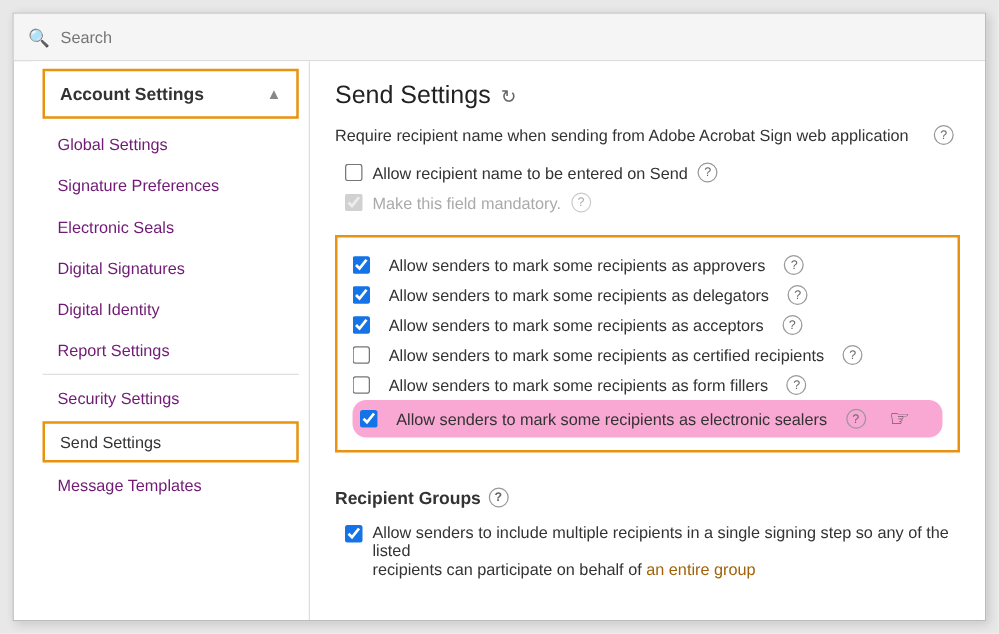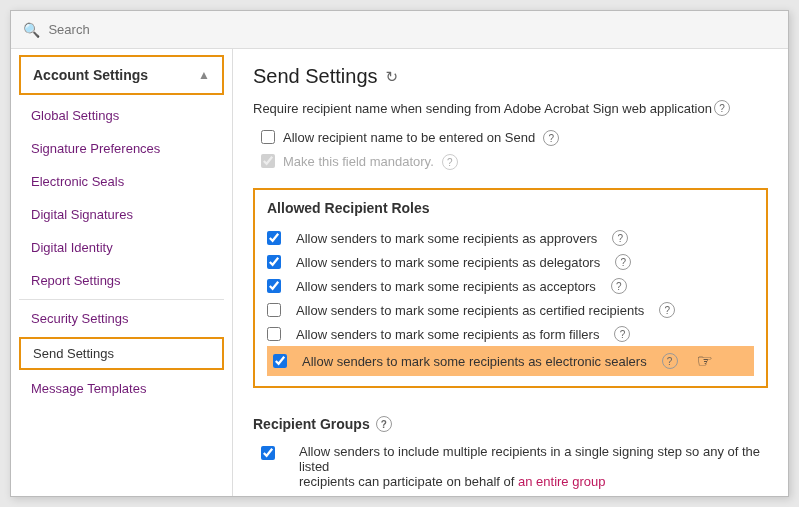--- a/index.html
+++ b/index.html
@@ -44,20 +44,21 @@
       outline: none;
       font-size: 13px;
       color: #be185d;
       width: 160px;
     }
     
     .main-area {
       display: flex;
       flex: 1;
       overflow: hidden;
+      padding-left: 15px;
     }
     
     .sidebar {
       width: 222px;
       border-right: 1px solid #ddd;
       overflow-y: auto;
       flex-shrink: 0;
       background: #fff;
     }
     .sidebar-section-header {
@@ -114,38 +115,38 @@
       font-size: 15px;
       color: #666;
       cursor: pointer;
     }
     .section-intro {
       font-size: 13px;
       color: #333;
       margin-bottom: 10px;
       display: flex;
       align-items: center;
-      gap: 2px;
+      gap: 20px;
     }
     .help-icon {
       display: inline-flex;
       align-items: center;
       justify-content: center;
       width: 16px;
       height: 16px;
       border: 1px solid #999;
       border-radius: 50%;
       font-size: 10px;
       color: #666;
       cursor: pointer;
       flex-shrink: 0;
     }
     .checkbox-row {
       display: flex;
-      align-items: flex-start;
+      align-items: center;
       gap: 8px;
       padding: 4px 0 4px 8px;
       font-size: 13px;
       color: #333;
     }
     .checkbox-row.disabled {
       color: #aaa;
     }
     .checkbox-row input[type="checkbox"] {
       width: 14px;
@@ -175,22 +176,23 @@
       font-size: 13px;
       color: #333;
     }
     .role-row input[type="checkbox"] {
       width: 14px;
       height: 14px;
       flex-shrink: 0;
       accent-color: #1473e6;
     }
     .role-row.highlighted {
-      background: #fdba74;
+      background: #f9a8d4;
       padding: 4px 6px;
+      border-radius: 11px;
     }
     .cursor-hand {
       display: inline-block;
       font-size: 18px;
       margin-left: 4px;
     }
     .recipient-groups-section {
       margin-top: 28px;
     }
     .recipient-groups-title {
@@ -198,34 +200,34 @@
       font-weight: bold;
       color: #333;
       margin-bottom: 8px;
       display: flex;
       align-items: center;
       gap: 6px;
     }
     .rg-row {
       display: flex;
       align-items: flex-start;
-      gap: 24px;
+      gap: 8px;
       padding: 4px 0 4px 8px;
       font-size: 13px;
       color: #333;
     }
     .rg-row input[type="checkbox"] {
       width: 14px;
       height: 14px;
       flex-shrink: 0;
       margin-top: 2px;
       accent-color: #1473e6;
     }
     .link-blue {
-      color: #be185d;
+      color: #a16207;
     }
     .sidebar-divider {
       height: 1px;
       background: #e0e0e0;
       margin: 2px 8px;
     }
   </style>
 </head>
 <body>
 
@@ -276,21 +278,20 @@
         <span class="help-icon">?</span>
       </div>
 
       <div class="checkbox-row disabled">
         <input type="checkbox" disabled="" checked="" style="">
         <span>Make this field mandatory.</span>
         <span class="help-icon" style="color:#aaa;border-color:#ccc;">?</span>
       </div>
 
       <div class="section-box">
-        <div class="section-box-title">Allowed Recipient Roles</div>
         <div id="roles-container">
 
         <div class="role-row">
               <input type="checkbox" checked="" style="">
               <span>Allow senders to mark some recipients as approvers</span>
               <span class="help-icon">?</span>
             </div>
             <div class="role-row">
               <input type="checkbox" checked="" style="">
               <span>Allow senders to mark some recipients as delegators</span>

